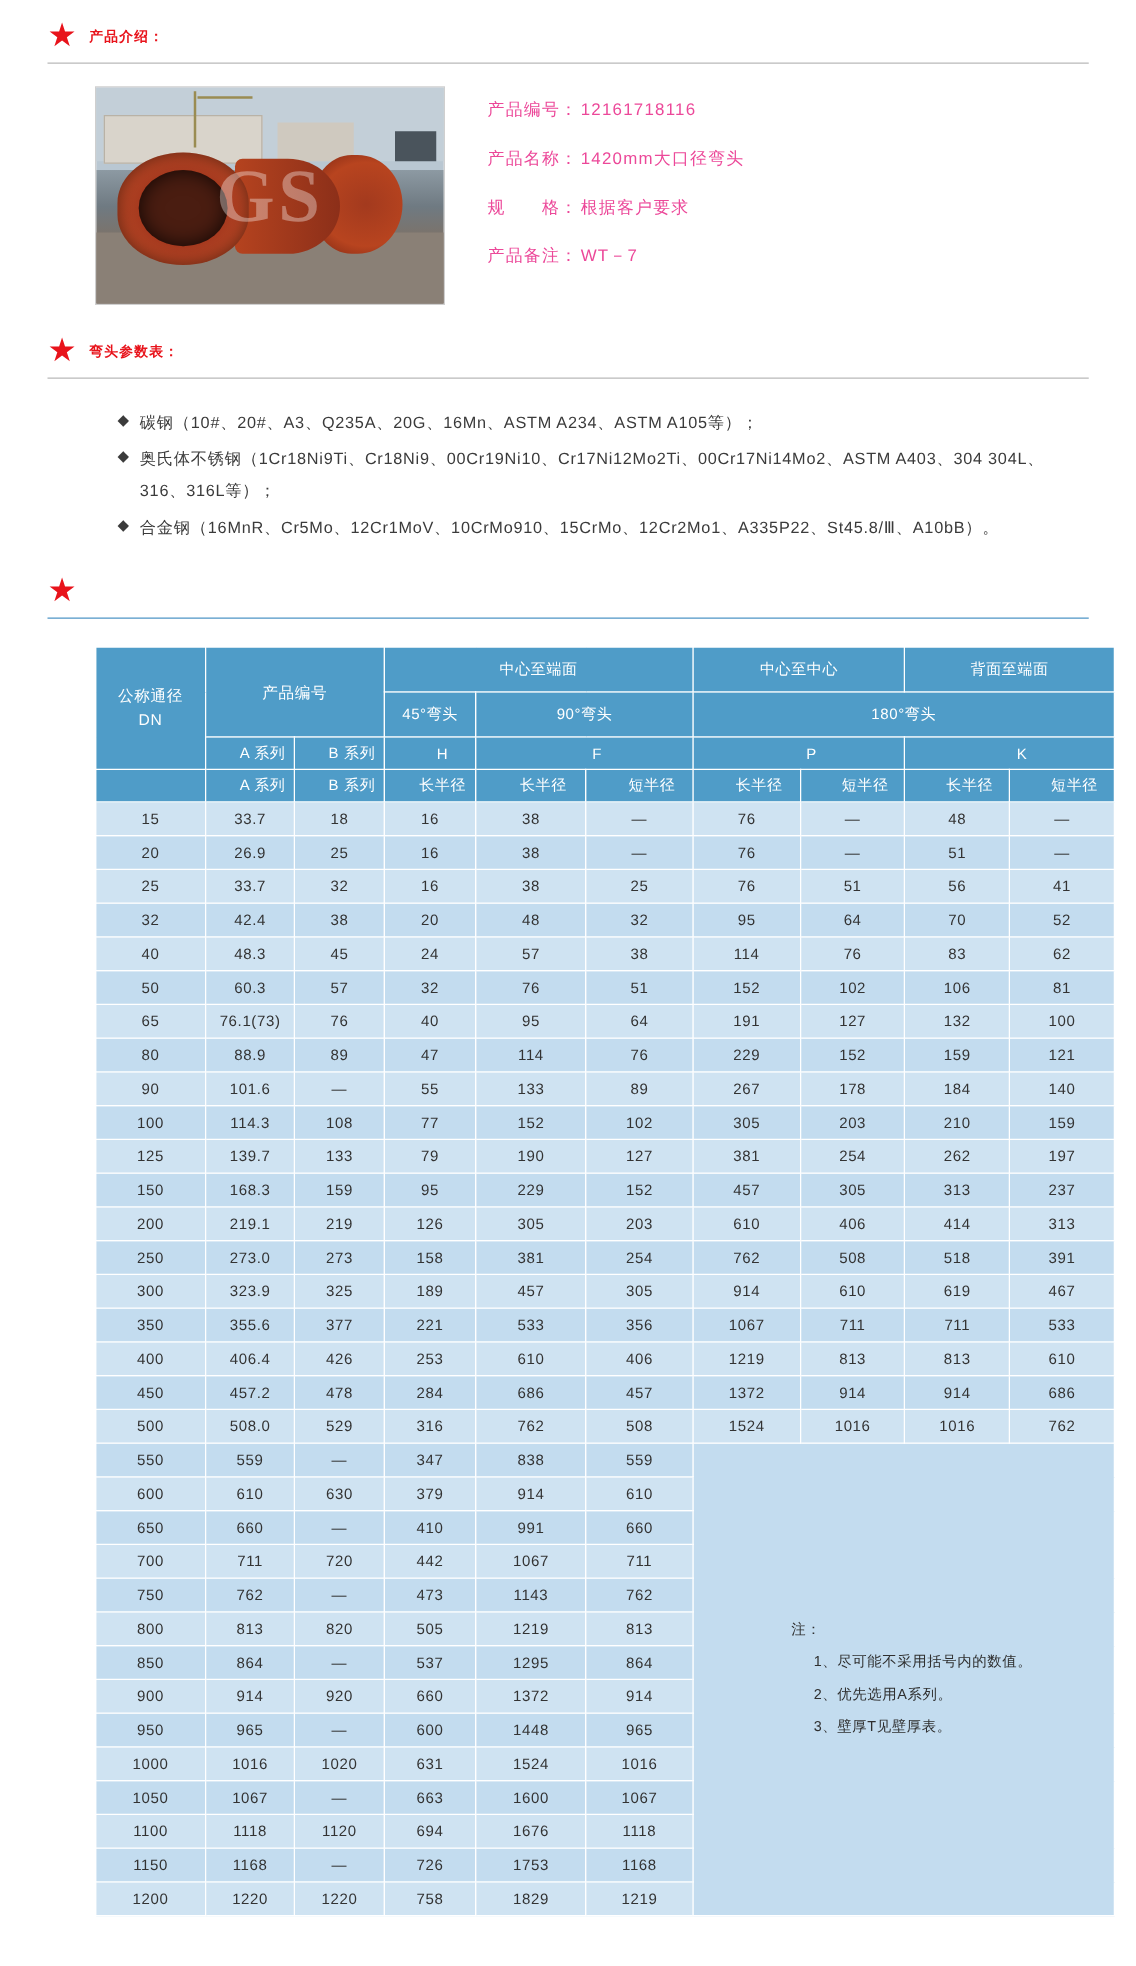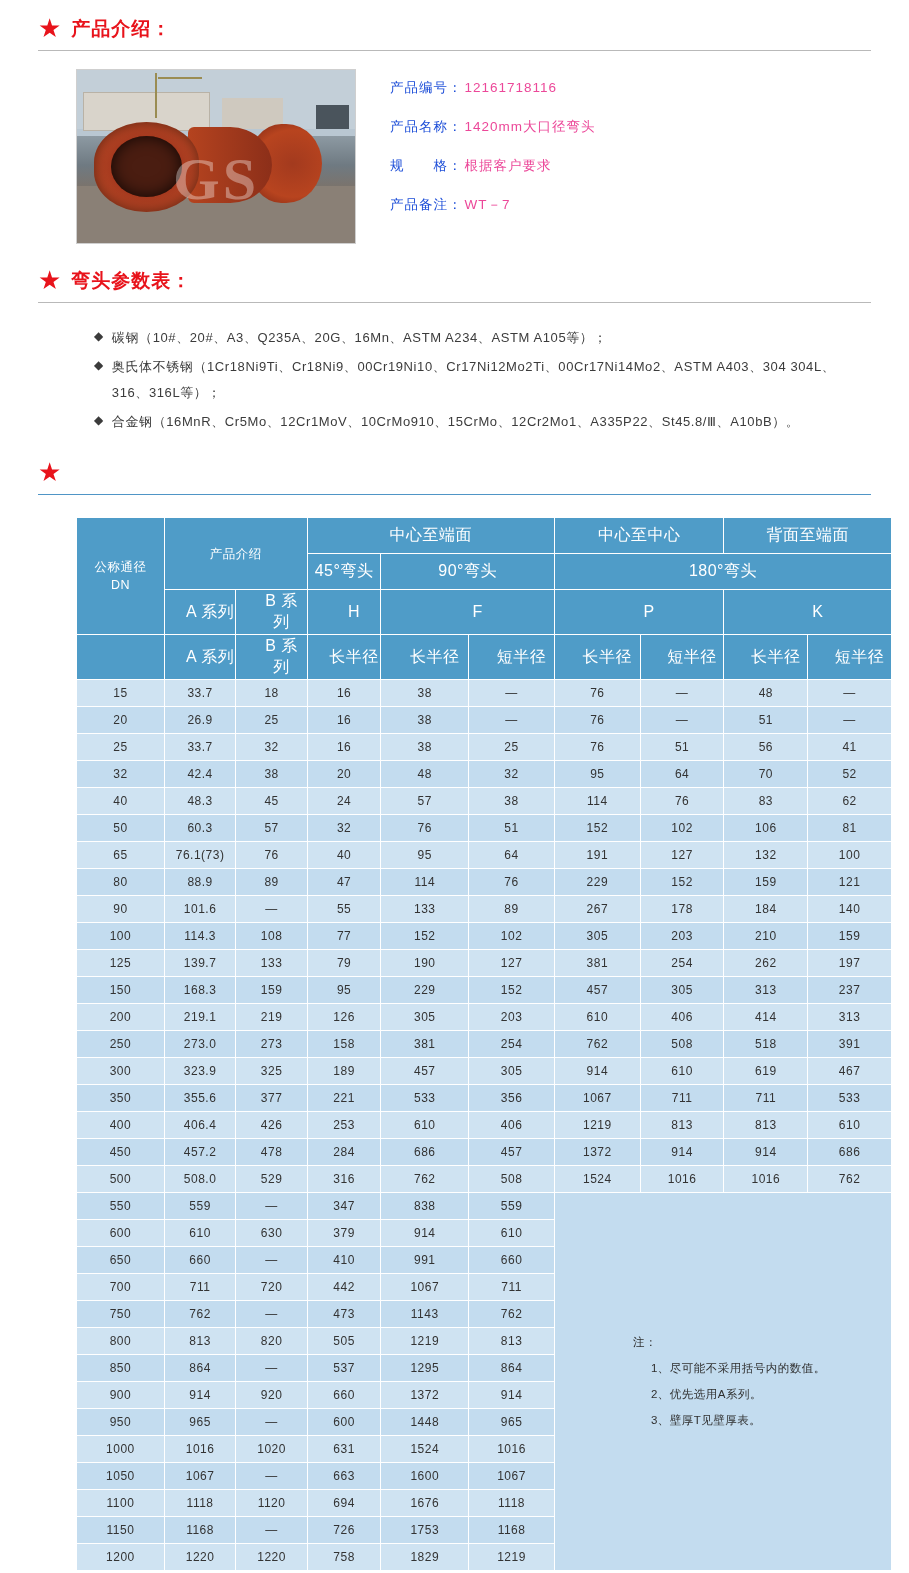--- a/index.html
+++ b/index.html
@@ -25,21 +25,21 @@
   }
   .star {
     color: #e8131b;
     font-size: 26px;
     line-height: 1;
     display: inline-block;
     transform: translateY(-1px);
   }
   .section-title {
     color: #e8131b;
-    font-size: 19px;
+    font-size: 11px;
     font-weight: bold;
     letter-spacing: 1px;
   }
   .section-title.big { font-size: 18px; }
   .rule {
     border-bottom: 1px solid #b9b9b9;
     margin: 8px 0 0 0;
   }
   .rule.blue { border-bottom: 1px solid #4f95c6; }
 
@@ -98,31 +98,30 @@
     position:absolute; right:2%; top:20%;
     width:12%; height:14%; background:#4a545c;
   }
   .photo .wm {
     position:absolute; left:50%; top:50%;
     transform: translate(-50%,-50%);
     font-size: 60px; font-weight: bold;
     color: rgba(255,255,255,.35);
     letter-spacing: 3px;
     font-family: "Liberation Serif", serif;
-    margin-top: 22px;
   }
   .info-list { padding-top: 10px; }
   .info-line {
     font-size: 13.5px;
     color: #3a3a3a;
     margin-bottom: 21px;
     letter-spacing: 1px;
     white-space: nowrap;
   }
-  .info-line .lbl { color:#1d4ed8; }
+  .info-line .lbl { color:#ec4899; }
   .info-line .val { color:#ec4899; margin-left: 2px; }
 
   
   .bullets { padding: 22px 0 6px 56px; }
   .bullet-item {
     display: flex;
     align-items: flex-start;
     font-size: 13px;
     color: #3b3b3b;
     line-height: 1.95;
@@ -144,21 +143,21 @@
   table.spec th, table.spec td {
     border: 1px solid #ffffff;
     text-align: center;
     letter-spacing: .5px;
   }
   thead th {
     background: #4f9cc8;
     color: #ffffff;
     font-weight: normal;
     height: 24px;
-    font-size: 16px;
+    font-size: 12px;
   }
   thead th.tall { height: 72px; font-size: 12.5px; line-height: 1.5; }
   thead th.sub { height: 26px; padding-left: 21px; }
   tbody td {
     height: 27px;
     background: #cfe3f2;
   }
   tbody tr:nth-child(even) td { background: #c3dcef; }
   tbody td.note-cell {
     background: #bcd9ee;
@@ -250,21 +249,21 @@
         <col style="width:86px">
         <col style="width:84px">
         <col style="width:84px">
         <col style="width:82px">
         <col style="width:82px">
         <col style="width:82px">
       </colgroup>
       <thead>
         <tr>
           <th rowspan="3" class="tall"><span>公称通径</span><br><span>DN</span></th>
-          <th colspan="2" rowspan="2" class="tall">产品介绍</th>
+          <th colspan="2" rowspan="2" class="tall">产品编号</th>
           <th colspan="3">中心至端面</th>
           <th colspan="2">中心至中心</th>
           <th colspan="2">背面至端面</th>
         </tr>
         <tr>
           <th>45°弯头</th>
           <th colspan="2">90°弯头</th>
           <th colspan="4">180°弯头</th>
         </tr>
         <tr>

